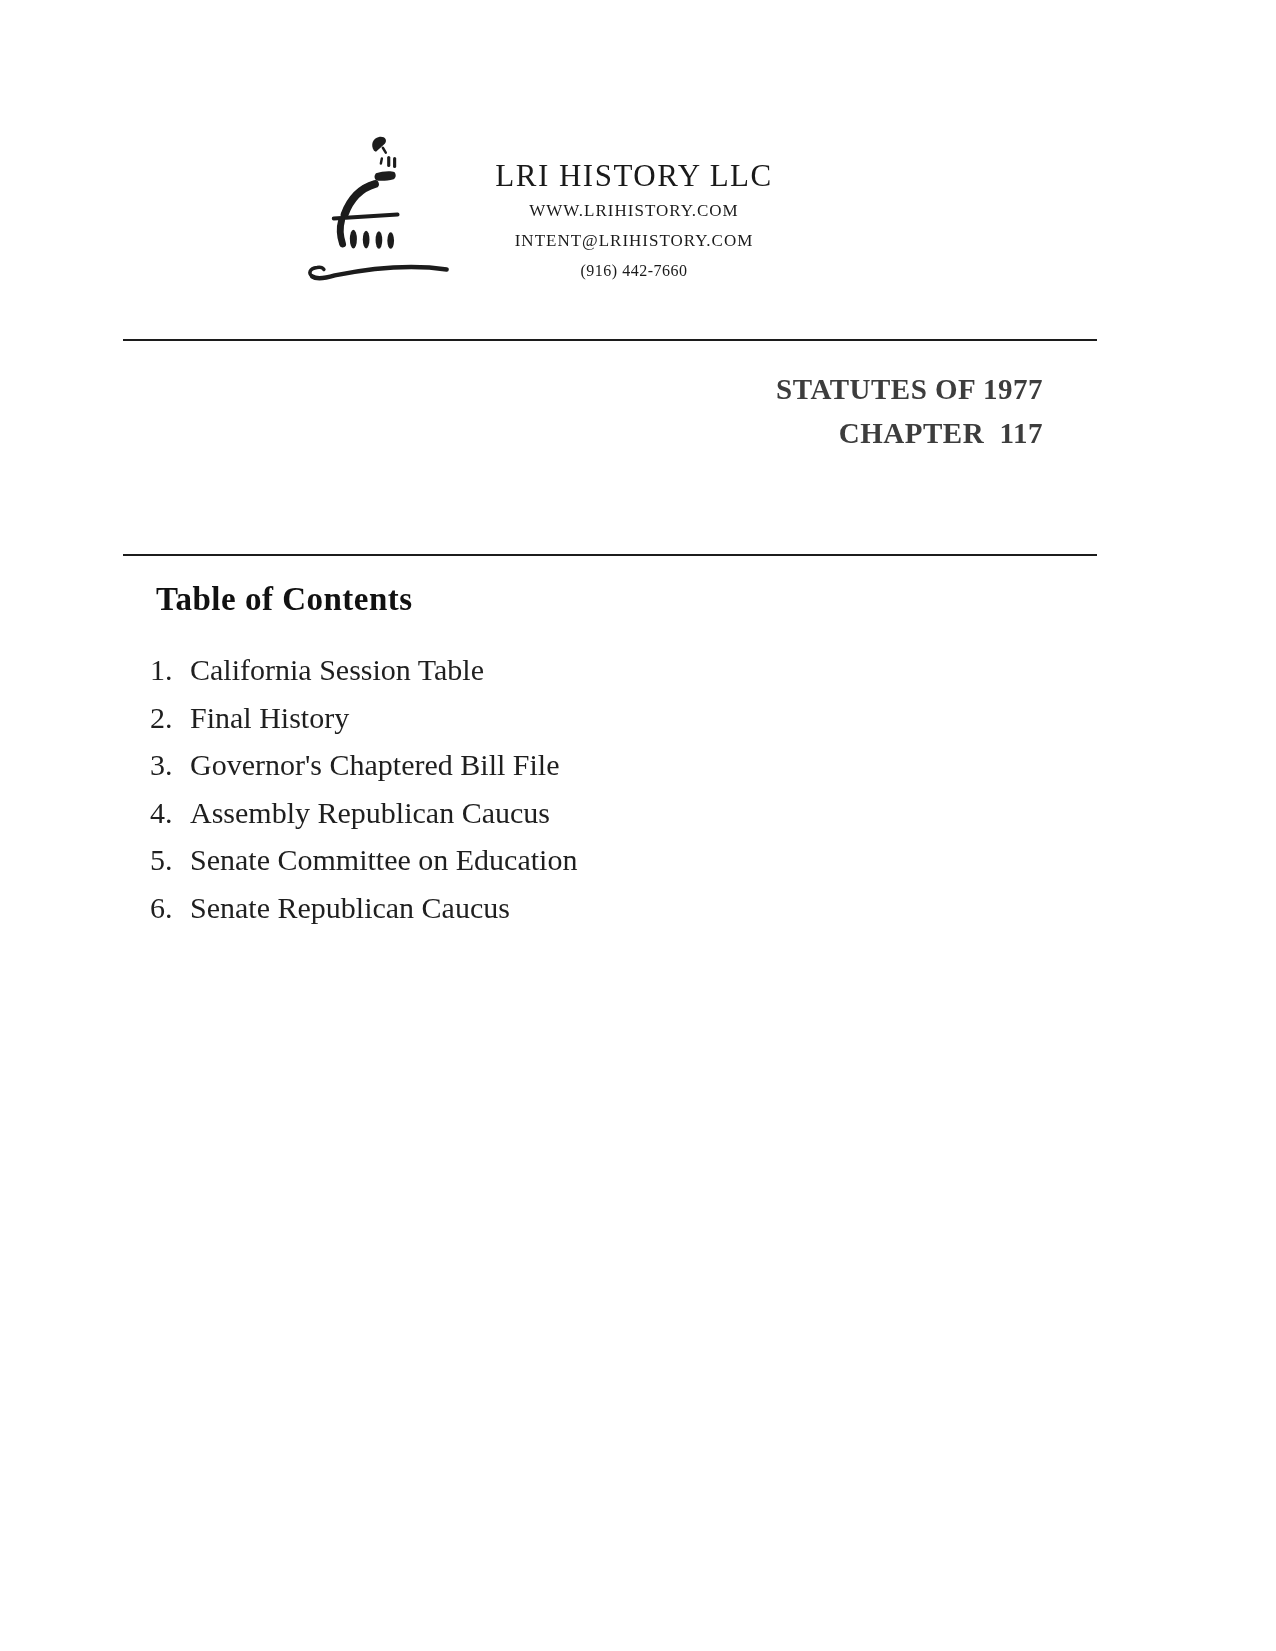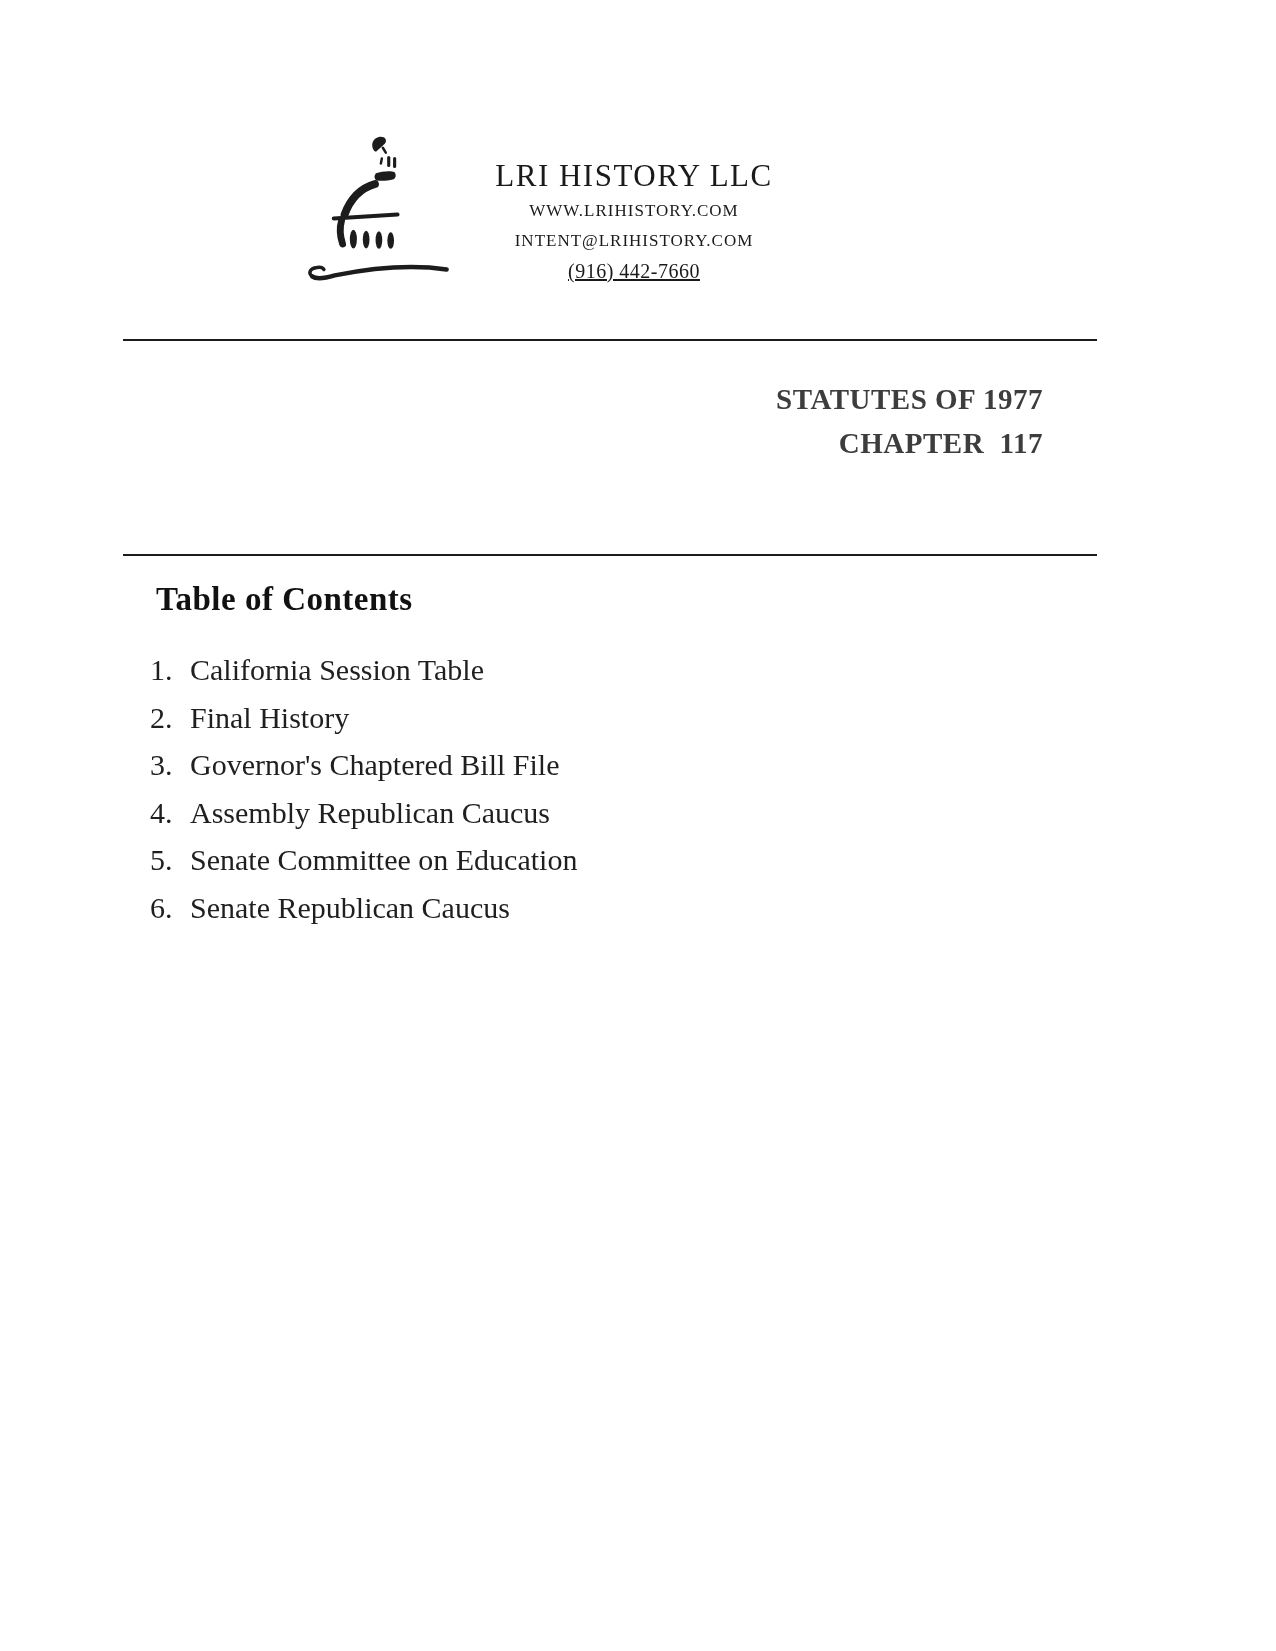--- a/index.html
+++ b/index.html
@@ -40,40 +40,39 @@
     white-space: nowrap;
   }
   .contact-line {
     font-size: 17px;
     letter-spacing: 1px;
     color: #1a1a1a;
     line-height: 30px;
     white-space: nowrap;
   }
   .contact-line.phone {
-    font-size: 20px;
+    font-size: 16px;
     letter-spacing: 0.5px;
-    text-decoration: underline;
   }
 
   
   .rule {
     position: absolute;
     left: 123px;
     width: 974px;
     height: 2px;
     background: #1c1c1c;
   }
   .rule-1 { top: 339px; }
   .rule-2 { top: 554px; }
 
   
   .reference-block {
     position: absolute;
-    top: 378px;
+    top: 368px;
     right: 233px;
     text-align: right;
   }
   .ref-line {
     font-size: 29px;
     font-weight: bold;
     color: #3d3d3d;
     line-height: 43.5px;
     letter-spacing: 0.5px;
     white-space: pre; 

